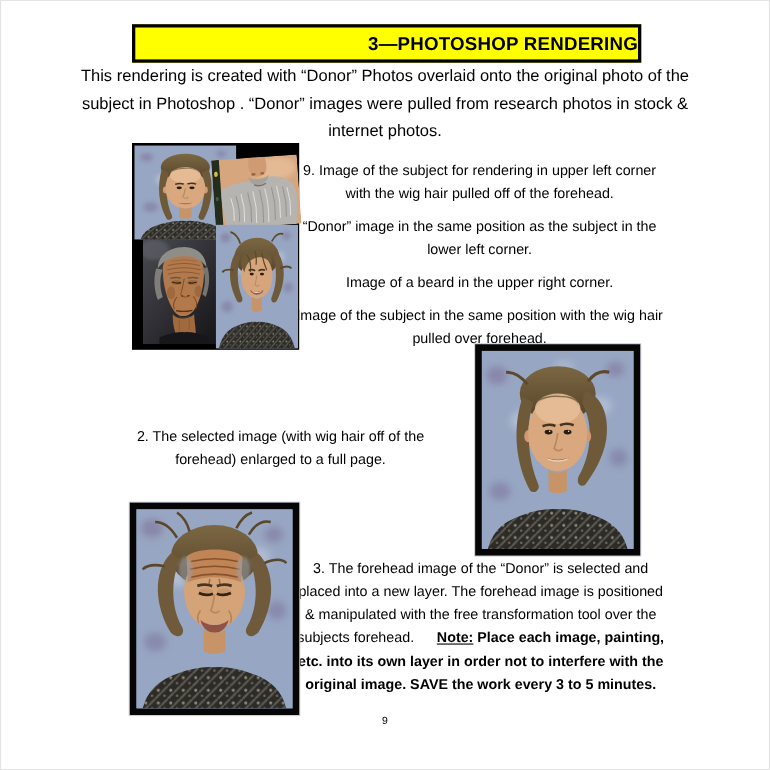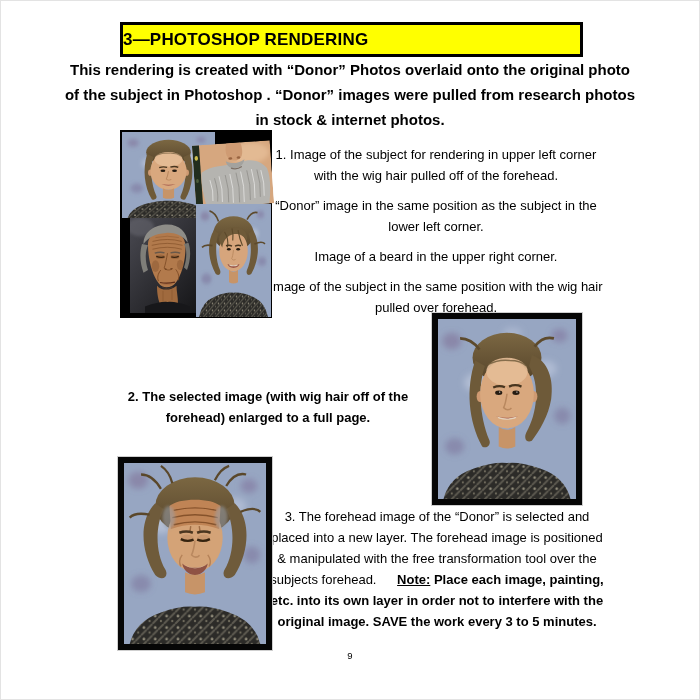--- a/index.html
+++ b/index.html
@@ -3,41 +3,41 @@
 <meta charset="utf-8">
 <style>
   html,body{margin:0;padding:0;}
   body{background:#f4f4f4;font-family:"Liberation Sans",sans-serif;color:#000;}
   .page{position:relative;width:700px;height:700px;background:#ffffff;overflow:hidden;
         box-shadow:inset 0 0 0 1px #e3e3e3;}
   .abs{position:absolute;}
 
   
   .banner{left:120px;top:22px;width:457px;height:29px;background:#ffff00;border:3px solid #000;
-          display:flex;align-items:center;justify-content:flex-start;z-index:3;}
+          display:flex;align-items:center;justify-content:flex-end;z-index:3;}
   .banner span{font-weight:bold;font-size:17px;letter-spacing:.2px;}
 
   
-  .intro{left:62px;top:57px;width:576px;text-align:center;font-weight:bold;font-size:15px;
+  .intro{left:62px;top:57px;width:576px;text-align:center;font-weight:normal;font-size:15px;
          line-height:25px;margin:0;z-index:1;}
 
   
   .collage{left:120px;top:130px;width:152px;height:188px;background:#000;z-index:2;}
   .ph{position:absolute;overflow:hidden;}
   .ph svg{display:block;width:100%;height:100%;}
   .phA{left:2px;top:2px;width:93px;height:86px;}
   .phB{left:74px;top:13px;width:78px;height:63px;transform:rotate(-4deg);}
   .phC{left:10px;top:88px;width:75px;height:95px;}
   .phD{left:76px;top:74px;width:75px;height:113px;}
 
   
   .step{margin:0;text-align:center;font-size:13px;line-height:21px;z-index:1;}
   .step1{left:266px;top:144px;width:340px;}
   .step1 p{margin:0 0 9px 0;}
-  .step2{left:115px;top:386px;width:306px;font-weight:bold;}
+  .step2{left:102px;top:386px;width:306px;}
   .step3{left:269px;top:506px;width:336px;}
   .note-label{font-weight:bold;text-decoration:underline;padding-left:17px;}
   .bold-run{font-weight:bold;}
 
   
   .framed{border:6px solid #060606;background:#9aa9c4;z-index:2;box-shadow:0 0 0 1px #cfcfcf;}
   .framed svg{display:block;width:100%;height:100%;}
   .photo-mid{left:432px;top:313px;width:138px;height:180px;}
   .photo-bottom{left:118px;top:457px;width:142px;height:181px;}
 
@@ -212,21 +212,21 @@
         <path d="M50,53 C49.3,58 48.6,61 47.6,63 C49.4,65 51.6,65 53,63.2" stroke="#b9885f" stroke-width="1.1" fill="none"></path>
         <path d="M42,69 Q50,72 58,69 Q57,73 50,73.6 Q43,73 42,69 Z" fill="#9c584a"></path>
         <path d="M44,69.6 Q50,71.5 56,69.6 L55,71 Q50,72.4 45,71 Z" fill="#e6dbc8" opacity=".9"></path>
         <path d="M44,76 L44,90 Q50,93 56,90 L56,76 Q50,80 44,76 Z" fill="#c79468"></path>
         <path d="M4,130 Q8,112 26,106 Q40,101 50,102 Q60,101 74,106 Q92,112 96,130 Z" fill="url(#shirtpat)"></path>
       </svg>
     </div>
   </div>
 
   <div class="abs step step1">
-    <p>1.  Image of the subject for rendering in upper left corner with the wig hair pulled off of the forehead.</p>
+    <p>9.  Image of the subject for rendering in upper left corner with the wig hair pulled off of the forehead.</p>
     <p>“Donor” image in the same position as the subject in the lower left corner.</p>
     <p>Image of a beard in the upper right corner.</p>
     <p>Image of the subject in the same position with the wig hair pulled over forehead.</p>
   </div>
 
   <p class="abs step step2">2. The selected image (with wig hair off of the forehead) enlarged to a full page.</p>
 
   <div class="abs framed photo-mid">
     <svg viewBox="0 0 100 130" preserveAspectRatio="none">
       <rect width="100" height="130" fill="#97a6c2"></rect>

